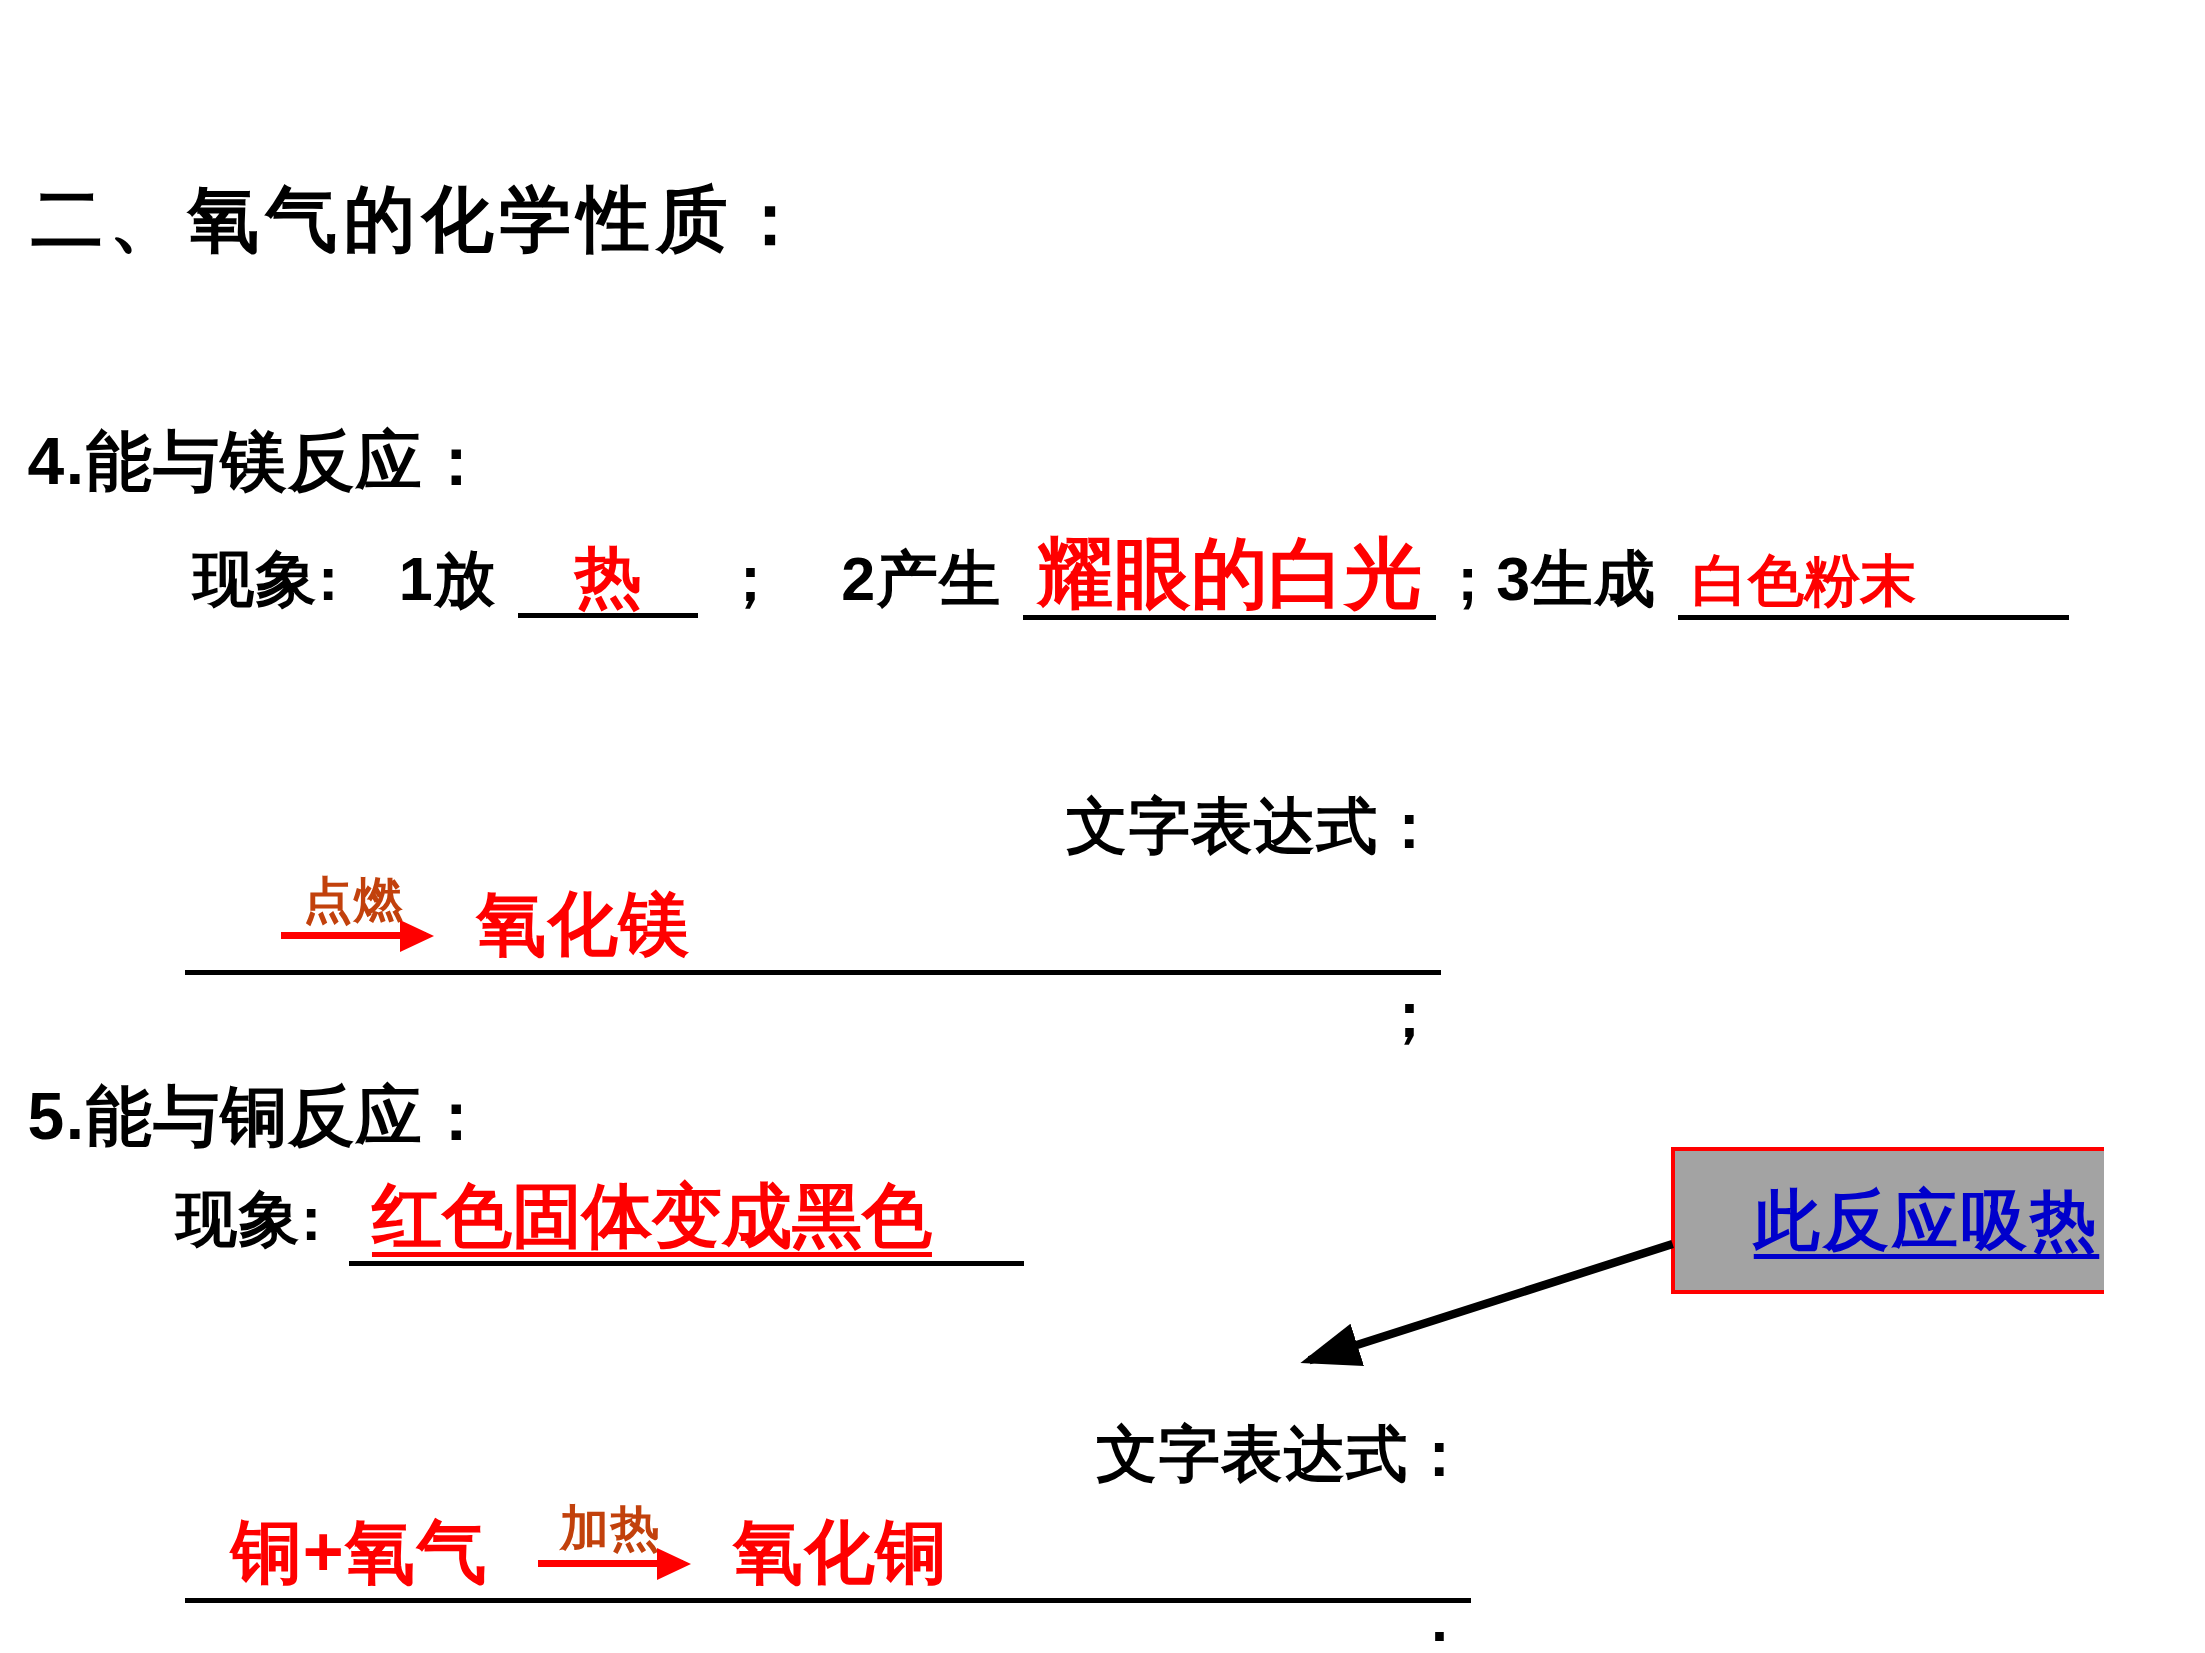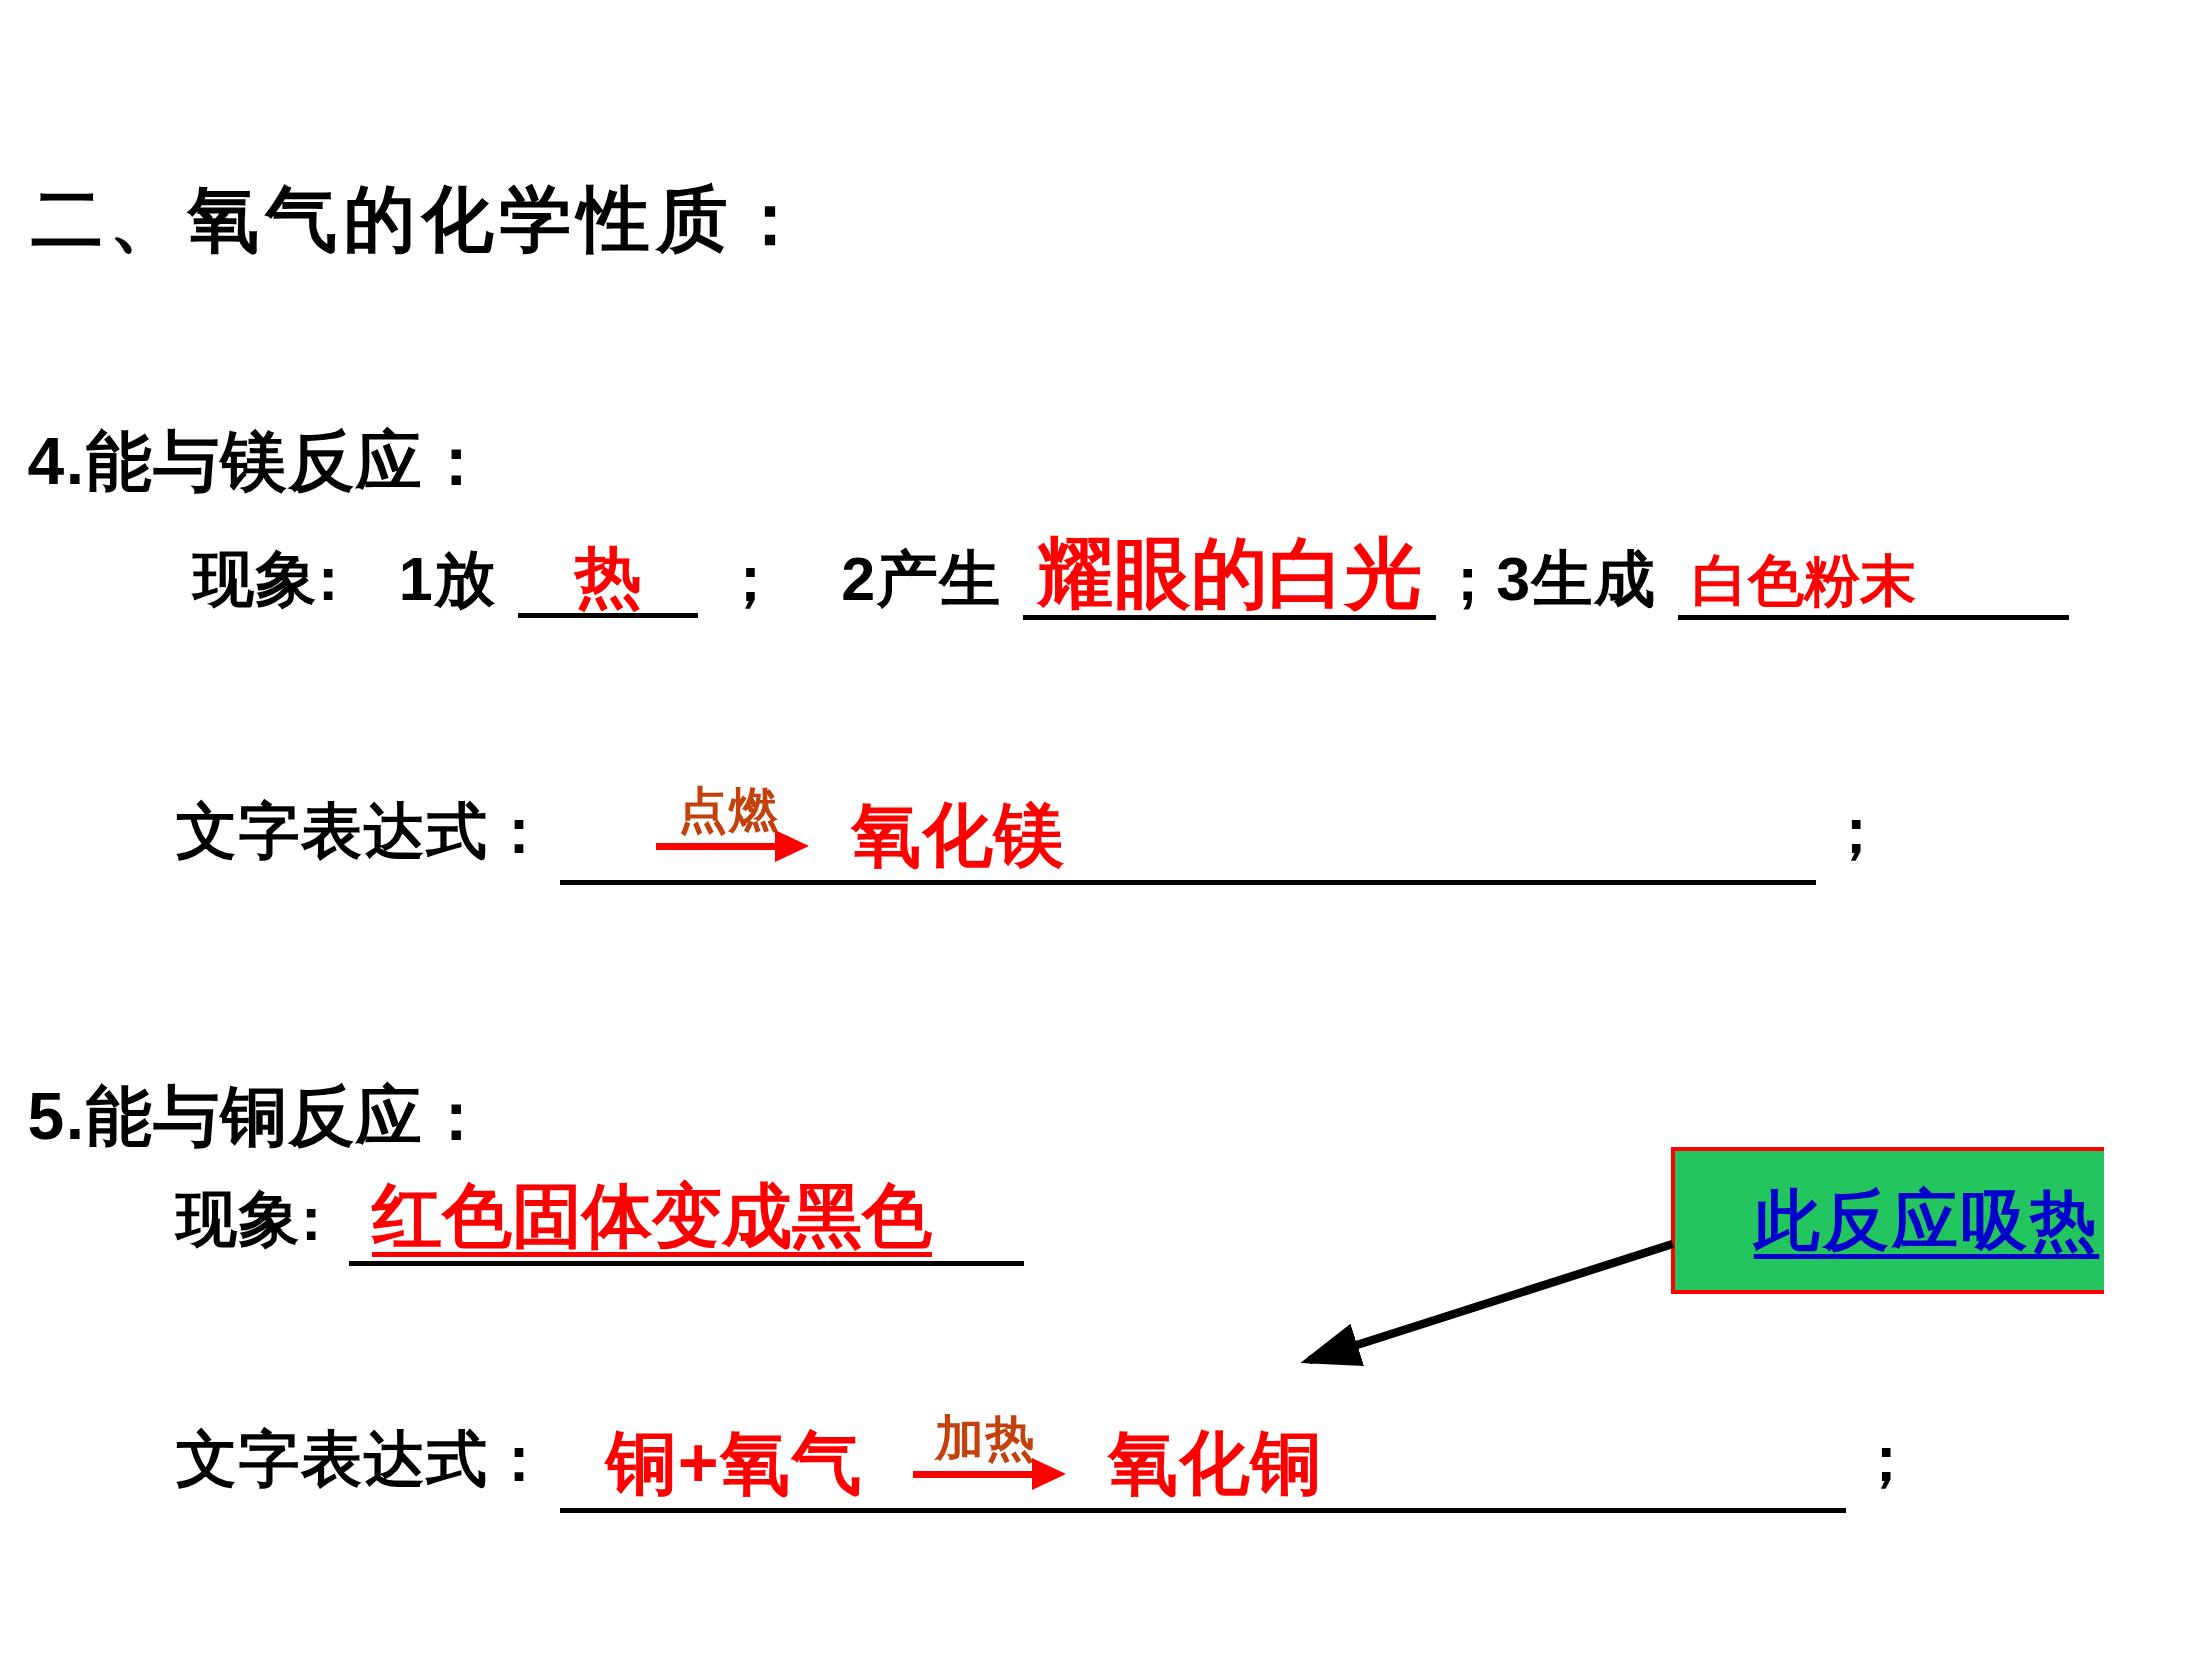--- a/index.html
+++ b/index.html
@@ -41,21 +41,21 @@
   .ans3 { font-size: 56px; padding: 0 153px 0 13.8px; margin-left: 4.6px; font-family: Liberation Mono, monospace; }
   .ans5 {
     font-size: 70px;
     padding: 0 92px 6.1px 23px;
     margin-left: 9.2px;
     text-decoration: underline;
     text-underline-offset: 12.3px;
     text-decoration-thickness: 4.6px;
   }
 
-  .expr-row { display: flex; align-items: center; left: 176px; font-size: 61px; white-space: nowrap; }
+  .expr-row { display: flex; align-items: flex-end; left: 176px; font-size: 61px; white-space: nowrap; flex-direction: column; }
   .er1 { top: 786px; }
   .er2 { top: 1414px; }
   .expr-label { padding-bottom: 7.7px; letter-spacing: 1.5px; }
   .expr-blank {
     display: inline-flex;
     align-items: flex-end;
     border-bottom: 5.4px solid #000;
     padding: 0 23px 10.7px 46px;
     margin-left: 9.2px;
   }
@@ -75,21 +75,21 @@
     border-left: 34px solid #ff0000;
     border-top: 16px solid transparent;
     border-bottom: 16px solid transparent;
   }
   .trail { padding-bottom: 7.7px; margin-left: 9.2px; }
 
   .callout {
     left: 1671px;
     top: 1147px;
     min-width: 511px;
-    background: #22c55e;
+    background: #a3a3a3;
     border: 4.6px solid #ff0000;
     padding: 24.5px 31px;
     text-align: center;
   }
   .callout-text {
     color: #0000cc;
     font-size: 66px;
     letter-spacing: 3.1px;
     text-decoration: underline;
     text-underline-offset: 10.7px;

